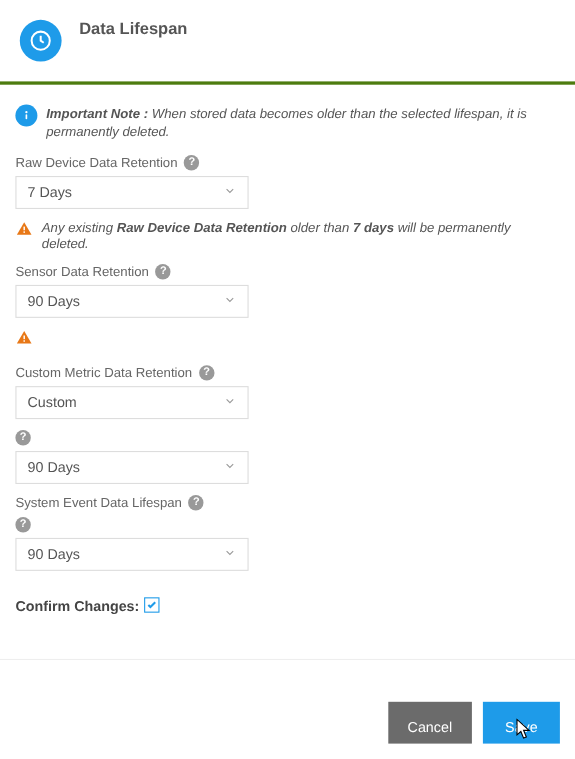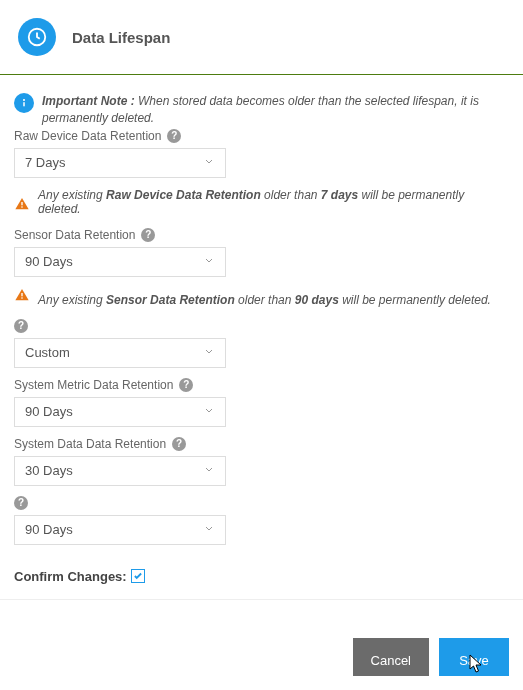--- a/index.html
+++ b/index.html
@@ -6,23 +6,23 @@
   body {
     font-family: -apple-system, BlinkMacSystemFont, "Segoe UI", Arial, sans-serif;
     width: 523px;
     height: 690px;
     background: #fff;
     color: #333;
     position: relative;
   }
   .header {
     display: flex;
-    align-items: center;
+    align-items: flex-start;
     padding: 18px 18px 18px 18px;
-    border-bottom: 1px solid #4d7c0f;
+    border-bottom: 3px solid #4d7c0f;
   }
   .header-icon {
     width: 38px;
     height: 38px;
     background: #1e9be9;
     border-radius: 50%;
     display: flex;
     align-items: center;
     justify-content: center;
     margin-right: 16px;
@@ -31,21 +31,21 @@
   .header-title {
     font-size: 15px;
     font-weight: 600;
     color: #555;
   }
   .content {
     padding: 18px 14px 0 14px;
   }
   .info-box {
     display: flex;
-    margin-bottom: 2px;
+    margin-bottom: 12px;
     justify-content: space-between;
   }
   .info-icon {
     width: 20px;
     height: 20px;
     background: #1e9be9;
     border-radius: 50%;
     flex-shrink: 0;
     margin-right: 8px;
     display: flex;
@@ -103,21 +103,21 @@
   }
   .select-box .chev {
     position: absolute;
     right: 10px;
     top: 50%;
     transform: translateY(-50%);
     color: #999;
   }
   .warning-row {
     display: flex;
-    align-items: flex-end;
+    align-items: flex-start;
     margin-bottom: 12px;
   }
   .warn-icon {
     margin-right: 8px;
     flex-shrink: 0;
   }
   .warn-text {
     font-size: 12px;
     font-style: italic;
     color: #555;
@@ -236,60 +236,51 @@
             <path d="M6 9l6 6 6-6"></path>
           </svg></span>
     </div>
   </div>
   <div class="warning-row">
     <span class="warn-icon"><svg width="16" height="16" viewBox="0 0 24 24">
           <path d="M12 3 L22 20 L2 20 Z" fill="#e87817"></path>
           <rect x="11" y="9" width="2" height="5" fill="#fff"></rect>
           <rect x="11" y="15.5" width="2" height="2" fill="#fff"></rect>
         </svg></span>
-    <span class="warn-text">
-      <span>Any existing </span><b>Sensor Data Retention</b><span> older than </span><b>90 days</b><span> will be permanently deleted.</span>
-    </span>
-  </div>
-
-  <div class="field-row">
-    <div class="field-label-row">
+  </div>
+
+  <div class="field-row">
+    <div class="field-label-row">
+      <span class="field-label">Custom Metric Data Retention</span>
       <span class="help-icon">?</span>
     </div>
     <div class="select-box">
       <span>Custom</span>
       <span class="chev"><svg width="12" height="12" viewBox="0 0 24 24" fill="none" stroke="#999" stroke-width="2">
             <path d="M6 9l6 6 6-6"></path>
           </svg></span>
     </div>
   </div>
 
   <div class="field-row">
     <div class="field-label-row">
-      <span class="field-label">System Metric Data Retention</span>
       <span class="help-icon">?</span>
     </div>
     <div class="select-box">
       <span>90 Days</span>
       <span class="chev"><svg width="12" height="12" viewBox="0 0 24 24" fill="none" stroke="#999" stroke-width="2">
             <path d="M6 9l6 6 6-6"></path>
           </svg></span>
     </div>
   </div>
 
   <div class="field-row">
     <div class="field-label-row">
-      <span class="field-label">System Data Data Retention</span>
-      <span class="help-icon">?</span>
-    </div>
-    <div class="select-box">
-      <span>30 Days</span>
-      <span class="chev"><svg width="12" height="12" viewBox="0 0 24 24" fill="none" stroke="#999" stroke-width="2">
-            <path d="M6 9l6 6 6-6"></path>
-          </svg></span>
+      <span class="field-label">System Event Data Lifespan</span>
+      <span class="help-icon">?</span>
     </div>
   </div>
 
   <div class="field-row">
     <div class="field-label-row">
       <span class="help-icon">?</span>
     </div>
     <div class="select-box">
       <span>90 Days</span>
       <span class="chev"><svg width="12" height="12" viewBox="0 0 24 24" fill="none" stroke="#999" stroke-width="2">

